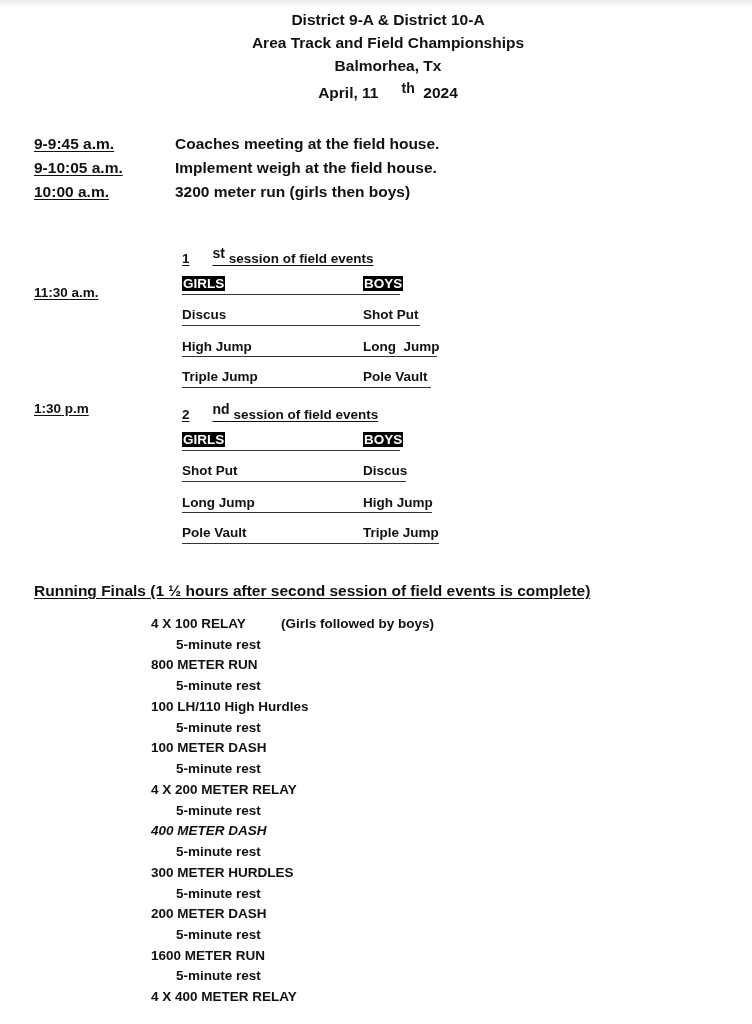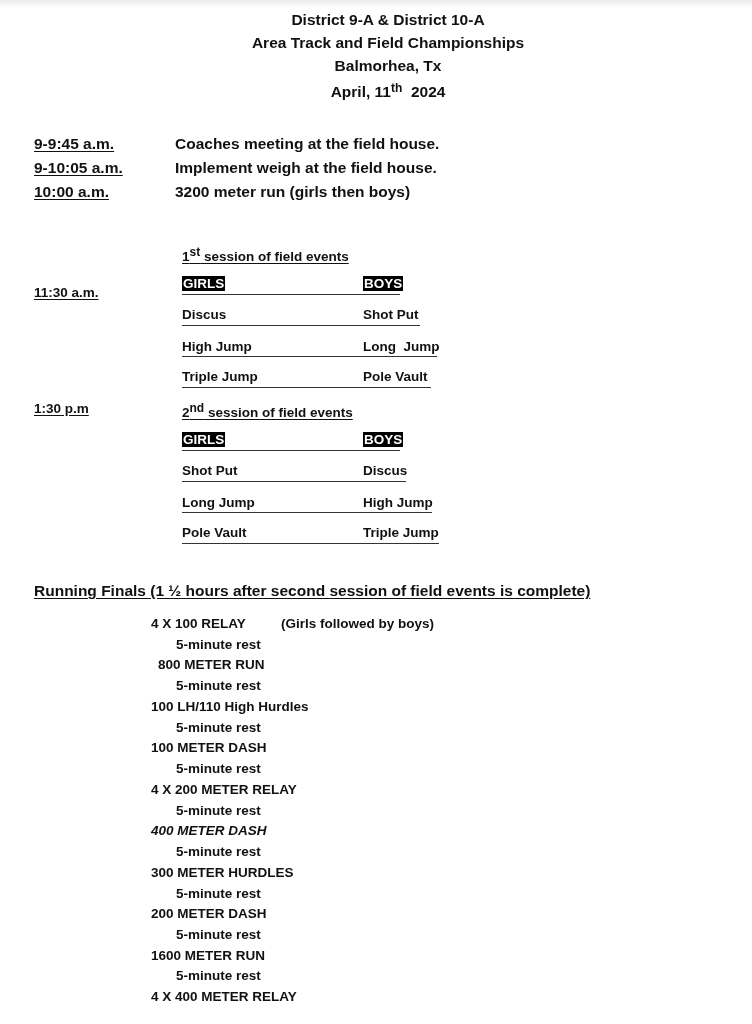--- a/index.html
+++ b/index.html
@@ -9,21 +9,21 @@
     font-weight: bold;
   }
   .topshade { position: absolute; left: 0; top: 0; width: 752px; height: 8px;
     background: linear-gradient(#ececec, #ffffff); }
   .abs { position: absolute; white-space: pre; }
   .title { left: 0; width: 776px; text-align: center; font-size: 15.5px; line-height: 22px; }
   .title span { }
   .u { text-decoration: underline; text-underline-offset: 2px; }
   .f16 { font-size: 15.5px; }
   .f14 { font-size: 13.5px; }
-  sup { font-size: 12px; vertical-align: 5px; }
+  sup { font-size: 14px; vertical-align: 5px; margin-left: 23px; }
   .hl { background: #000; color: #fff; padding: 0 1px; }
   .col-line { position: absolute; height: 1px; background: #333; }
 </style>
 </head>
 <body>
 
 <div class="topshade"></div>
 
 <div class="abs title" style="top:9px;"><span>District 9-A &amp; District 10-A</span></div>
 <div class="abs title" style="top:32px;"><span>Area Track and Field Championships</span></div>
@@ -73,21 +73,21 @@
 
 <div class="abs f14" style="left:182px; top:525px;">Pole Vault</div>
 <div class="abs f14" style="left:363px; top:525px;">Triple Jump</div>
 <div class="col-line" style="left:182px; top:543px; width:257px;"></div>
 
 <div class="abs f16 u" style="left:34px; top:582px;">Running Finals (1 ½ hours after second session of field events is complete)</div>
 <div class="abs f14" style="left:281px; top:616px;">(Girls followed by boys)</div>
 
 <div class="abs f14" style="left:151px; top:616px;">4 X 100 RELAY</div>
 <div class="abs f14" style="left:176px; top:637px;">5-minute rest</div>
-<div class="abs f14" style="left:158px; top:657px;text-align:center;">800 METER RUN</div>
+<div class="abs f14" style="left:151px; top:657px;text-align:center;">800 METER RUN</div>
 <div class="abs f14" style="left:176px; top:678px;">5-minute rest</div>
 <div class="abs f14" style="left:151px; top:699px;">100 LH/110 High Hurdles</div>
 <div class="abs f14" style="left:176px; top:720px;">5-minute rest</div>
 <div class="abs f14" style="left:151px; top:740px;">100 METER DASH</div>
 <div class="abs f14" style="left:176px; top:761px;">5-minute rest</div>
 <div class="abs f14" style="left:151px; top:782px;">4 X 200 METER RELAY</div>
 <div class="abs f14" style="left:176px; top:803px;">5-minute rest</div>
 <div class="abs f14" style="left:151px; top:823px;font-style:italic;">400 METER DASH</div>
 <div class="abs f14" style="left:176px; top:844px;">5-minute rest</div>
 <div class="abs f14" style="left:151px; top:865px;">300 METER HURDLES</div>

